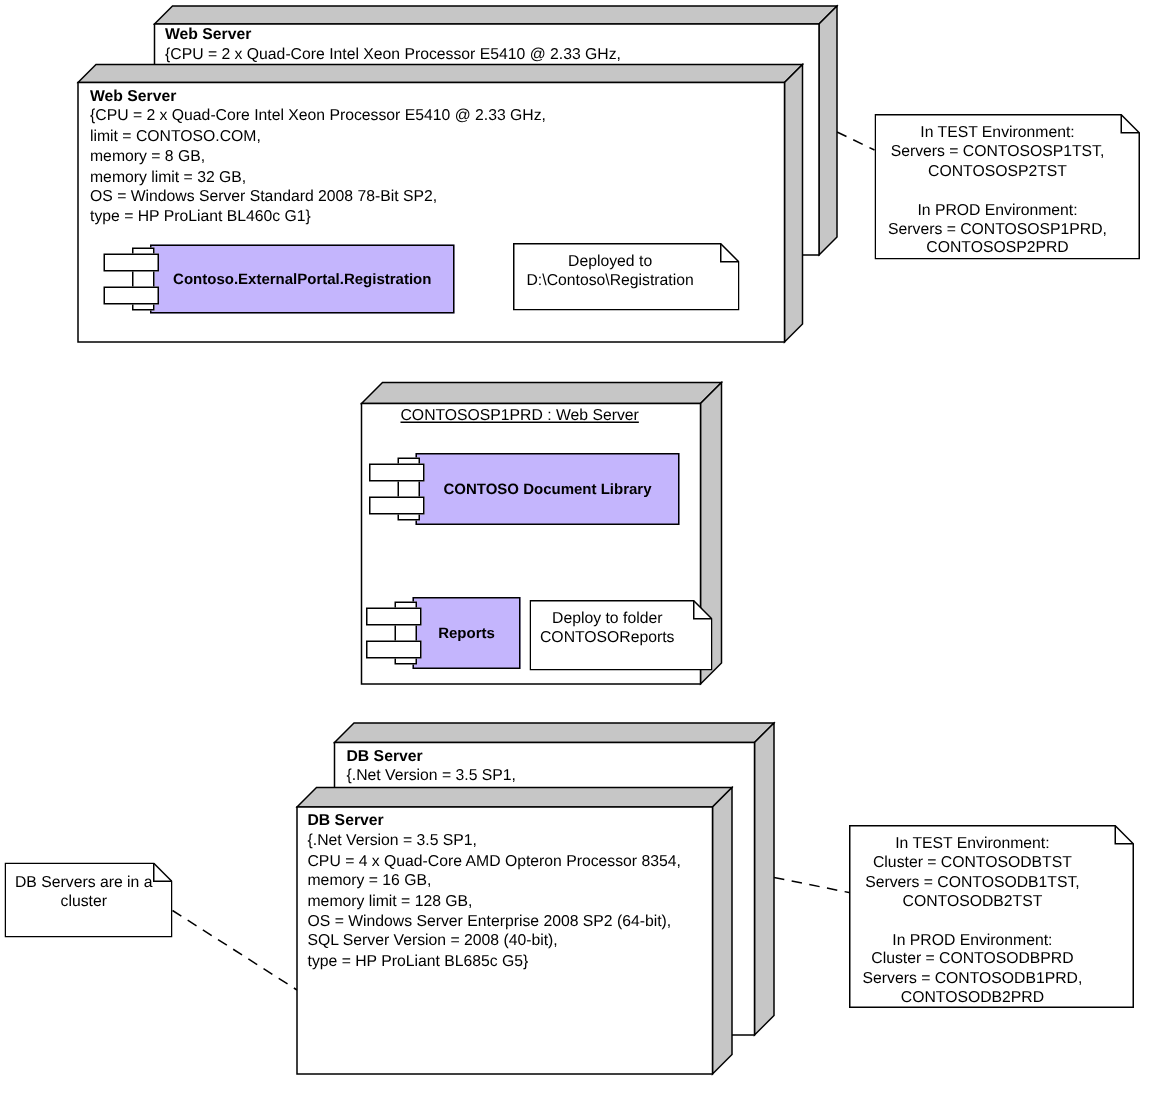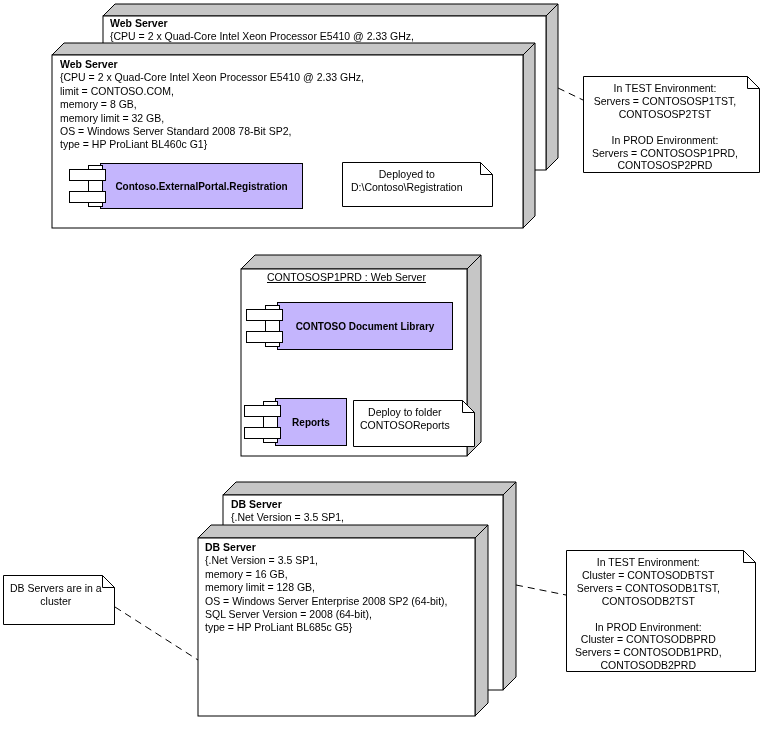--- a/index.html
+++ b/index.html
@@ -169,24 +169,25 @@
   <div class="node" style="left:197px;top:524px;width:292px;height:194px;">
     <svg width="292" height="194">
       <polygon class="face" points="1,14 14,1 291,1 278,14"></polygon>
       <polygon class="face" points="278,14 291,1 291,179 278,192"></polygon>
       <rect class="front" x="1" y="14" width="277" height="178"></rect>
     </svg>
     <div class="ntext" style="left:8px;top:17px;">
       <div class="ntitle">DB Server</div>
       <div>
           <div class="tline">{.Net Version = 3.5 SP1,</div>
+          <div class="tline">CPU = 4 x Quad-Core AMD Opteron Processor 8354,</div>
           <div class="tline">memory = 16 GB,</div>
           <div class="tline">memory limit = 128 GB,</div>
           <div class="tline">OS = Windows Server Enterprise 2008 SP2 (64-bit),</div>
-          <div class="tline">SQL Server Version = 2008 (64-bit),</div>
+          <div class="tline">SQL Server Version = 2008 (40-bit),</div>
           <div class="tline">type = HP ProLiant BL685c G5}</div>
         </div>
     </div>
   </div>
 
 
   <div class="note" style="left:3px;top:575px;width:112px;height:50px;border-radius:24px;">
     <svg width="112" height="50">
       <polygon class="note-shape" points="0.5,0.5 99.5,0.5 111.5,12.5 111.5,49.5 0.5,49.5"></polygon>
       <polyline class="note-fold" points="99.5,0.5 99.5,12.5 111.5,12.5"></polyline>

